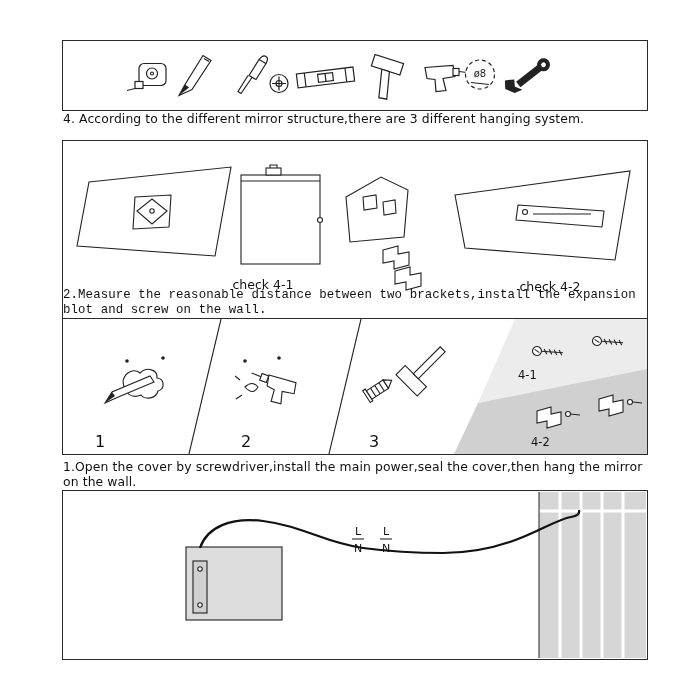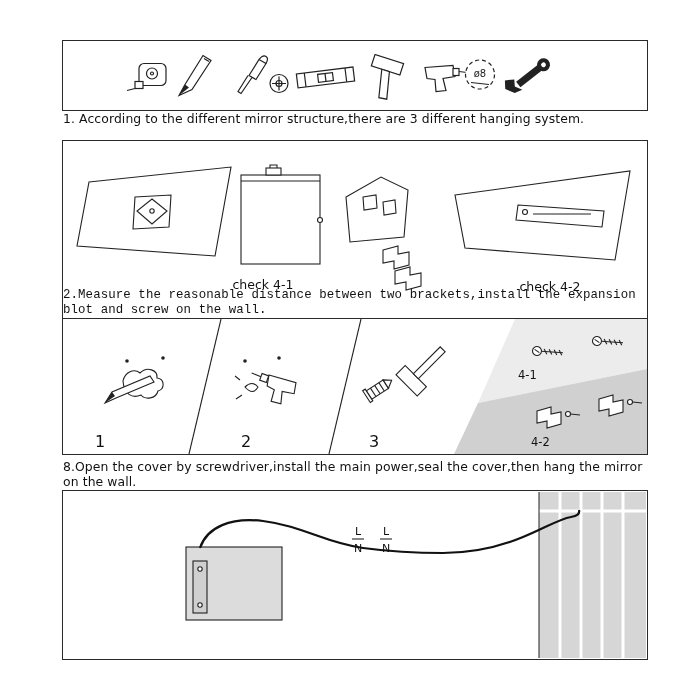--- a/index.html
+++ b/index.html
@@ -72,21 +72,21 @@
         <g transform="rotate(-38 466 32)">
           <rect x="452" y="29" width="30" height="7" fill="#222" stroke="none"></rect>
           <polygon points="452,26 444,21 439,28 444,37 452,39 448,32" fill="#222" stroke="none"></polygon>
           <circle cx="484" cy="32.5" r="6.5" fill="#222" stroke="none"></circle>
           <circle cx="484" cy="32.5" r="2.4" fill="#fff" stroke="none"></circle>
         </g>
       </g>
     </svg>
   </div>
 
-  <div class="step-text step-1">1. According to the different mirror structure,there are 3 different hanging system.</div>
+  <div class="step-text step-1">4. According to the different mirror structure,there are 3 different hanging system.</div>
 
   <div class="panel panel-hanging">
     <svg viewBox="0 0 584 141">
       <g stroke="#222" fill="none" stroke-width="1.1">
         <g>
           <polygon points="26,22 168,7 152,96 14,86" fill="#fff"></polygon>
           <polygon points="72,37 108,35 106,67 70,69" fill="#fff"></polygon>
           <polygon points="89,39 104,51 89,64 74,51" fill="#fff"></polygon>
           <circle cx="89" cy="51" r="2.2"></circle>
         </g>
@@ -192,21 +192,21 @@
             <path d="M0,0 l14,-4 v7 l10,-2 v12 l-14,4 v-7 l-10,2 z" fill="#fff"></path>
             <circle cx="31" cy="3" r="2.5" fill="#fff"></circle>
             <line x1="33.5" y1="3" x2="43" y2="4"></line>
           </g>
         </g>
         <text x="468" y="127" font-size="11.5" fill="#111" stroke="none">4-2</text>
       </g>
     </svg>
   </div>
 
-  <div class="step-text step-3">8.Open the cover by screwdriver,install the main power,seal the cover,then hang the mirror on the wall.</div>
+  <div class="step-text step-3">1.Open the cover by screwdriver,install the main power,seal the cover,then hang the mirror on the wall.</div>
 
   <div class="panel panel-wiring">
     <svg viewBox="0 0 584 168">
       <g>
         <rect x="476" y="1" width="107" height="166" fill="#d6d6d6"></rect>
         <g stroke="#fff" stroke-width="3">
           <line x1="497" y1="1" x2="497" y2="167"></line>
           <line x1="518" y1="1" x2="518" y2="167"></line>
           <line x1="539" y1="1" x2="539" y2="167"></line>
           <line x1="560" y1="1" x2="560" y2="167"></line>

